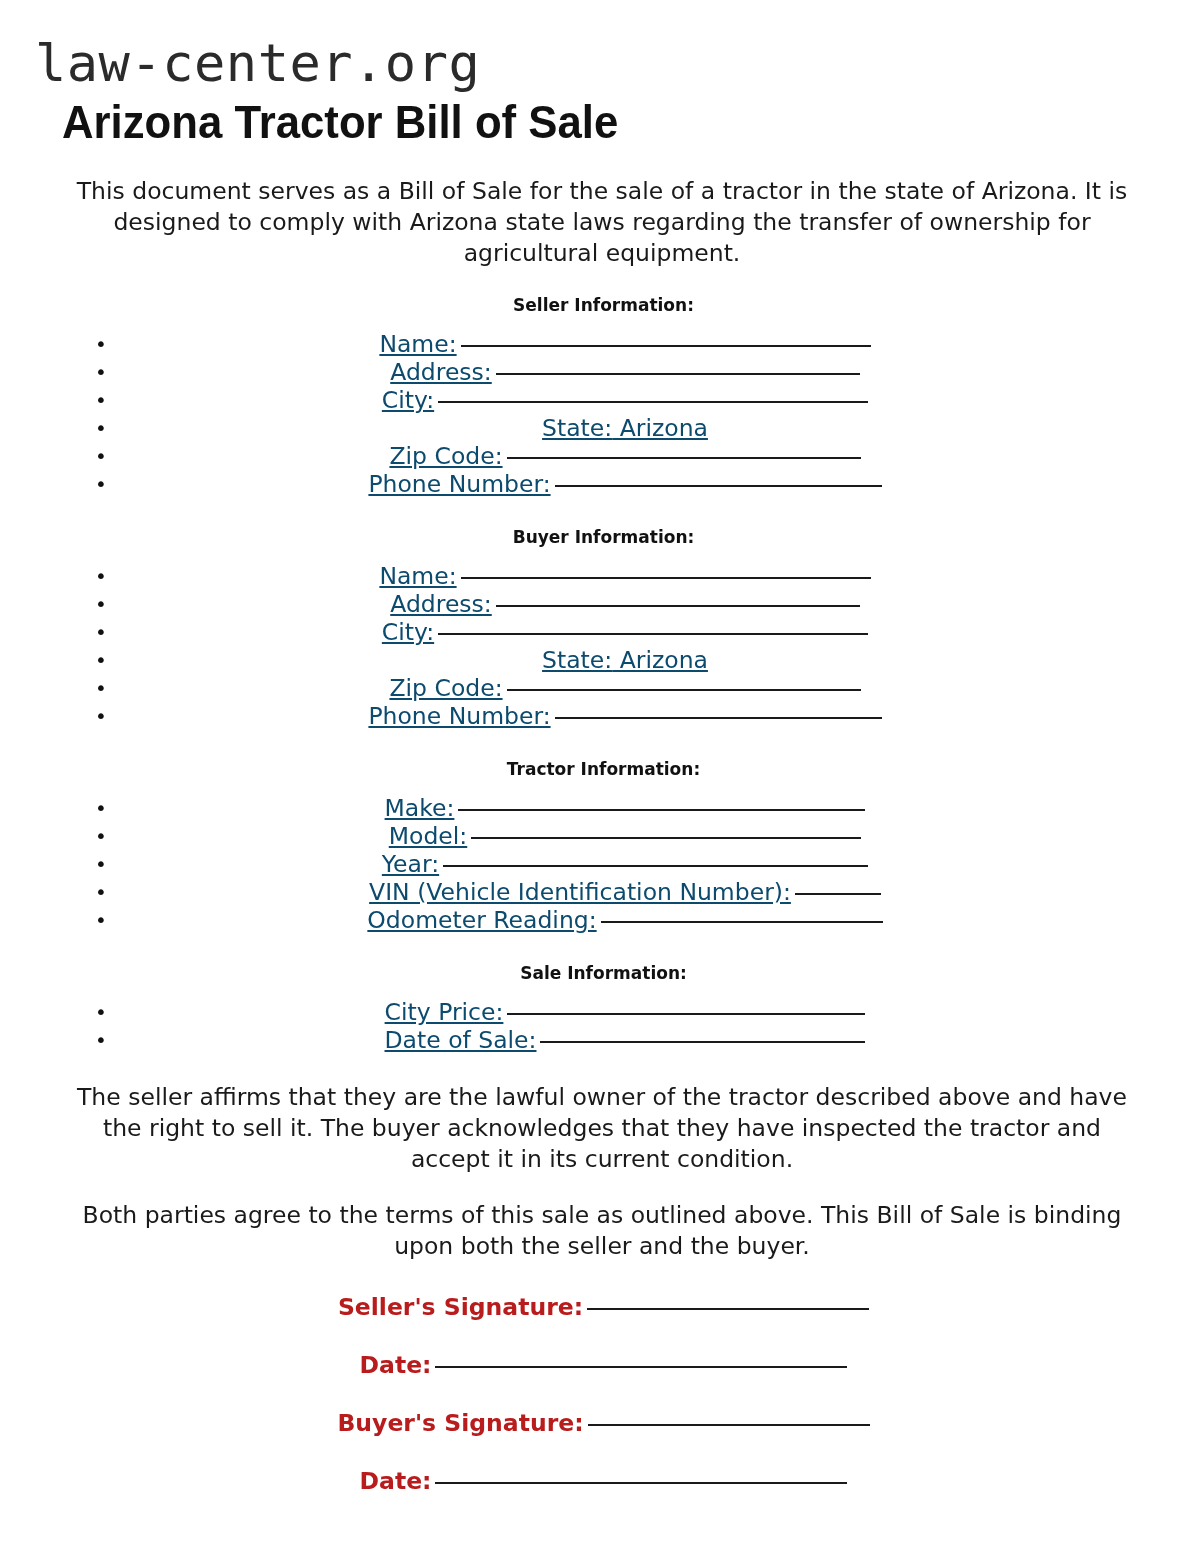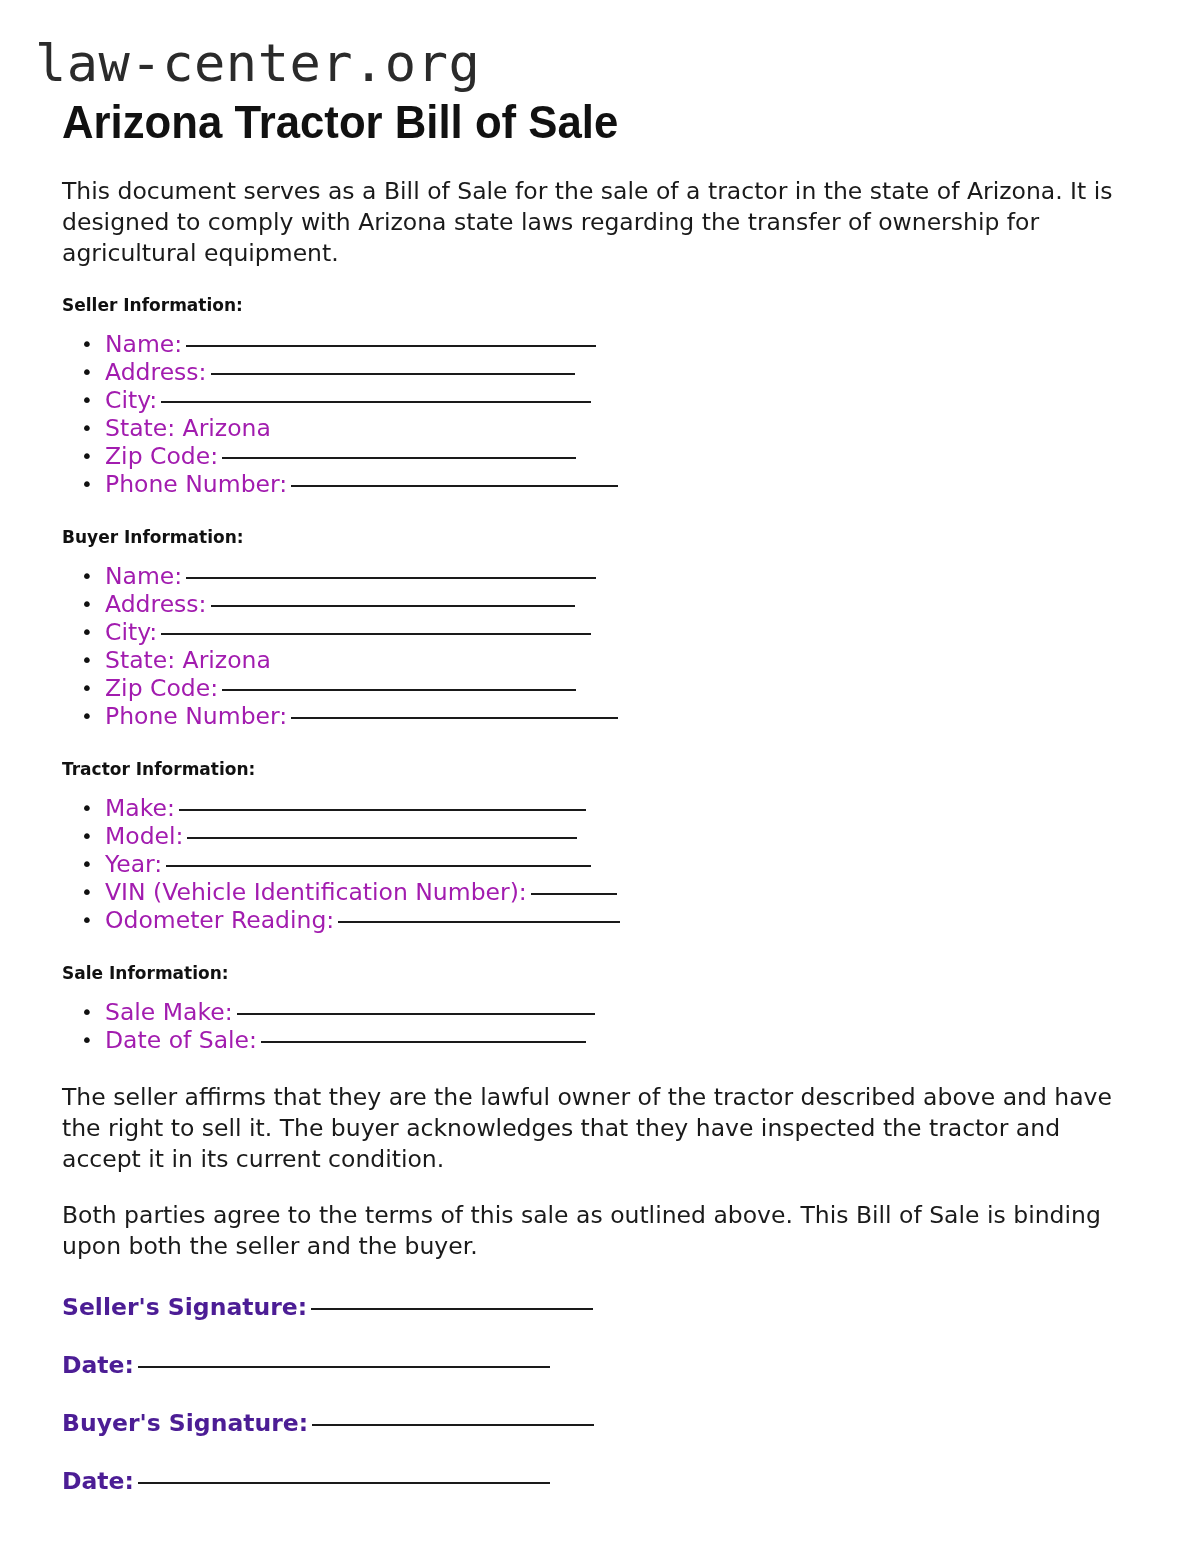--- a/index.html
+++ b/index.html
@@ -35,22 +35,23 @@
     font-weight: bold;
     font-size: 47px;
     line-height: 1.12;
     color: #111111;
     margin: 0 0 0 27px;
     transform: scaleX(0.93);
     transform-origin: left center;
     white-space: nowrap;
   }
   .body-wrap {
-    margin-left: 27px;
+    margin-left: 41px;
     padding-top: 28px;
+    text-align: center;
   }
   p.para {
     font-size: 23.5px;
     line-height: 1.30;
     margin: 0 0 26px 0;
     max-width: 1052px;
     color: #1a1a1a;
   }
   h2.section {
     font-size: 17px;
@@ -61,22 +62,23 @@
   }
   ul.fields {
     list-style: none;
     margin: 0 0 28px 0;
     padding: 0 0 0 43px;
   }
   ul.fields li {
     position: relative;
     font-size: 23.5px;
     line-height: 28px;
-    color: #a21caf;
+    color: #0c4a6e;
     white-space: nowrap;
+    text-decoration: underline;
   }
   ul.fields li::before {
     content: "\2022";
     position: absolute;
     left: -24px;
     top: 0;
     font-size: 20px;
     line-height: 28px;
     color: #111111;
   }
@@ -86,21 +88,21 @@
     vertical-align: 5px;
     margin-left: 4px;
   }
   .sig-block {
     margin-top: 32px;
   }
   .sig-line {
     font-size: 23.5px;
     font-weight: bold;
     line-height: 28px;
-    color: #4c1d95;
+    color: #b91c1c;
     margin-bottom: 30px;
     white-space: nowrap;
   }
   .sig-line .rule {
     border-bottom-width: 2.8px;
   }
 </style>
 </head>
 <body>
 
@@ -135,21 +137,21 @@
         <h2 class="section">Tractor Information:</h2>
         <ul class="fields">
           <li><span>Make:</span><span class="rule" style="width: 407px;"></span></li>
           <li><span>Model:</span><span class="rule" style="width: 390px;"></span></li>
           <li><span>Year:</span><span class="rule" style="width: 425px;"></span></li>
           <li><span>VIN (Vehicle Identification Number):</span><span class="rule" style="width: 86px;"></span></li>
           <li><span>Odometer Reading:</span><span class="rule" style="width: 282px;"></span></li>
         </ul>
         <h2 class="section">Sale Information:</h2>
         <ul class="fields">
-          <li><span>Sale Make:</span><span class="rule" style="width: 358px;"></span></li>
+          <li><span>City Price:</span><span class="rule" style="width: 358px;"></span></li>
           <li><span>Date of Sale:</span><span class="rule" style="width: 325px;"></span></li>
         </ul>
       </div>
 
     <p class="para">The seller affirms that they are the lawful owner of the tractor described above and have the right to sell it. The buyer acknowledges that they have inspected the tractor and accept it in its current condition.</p>
     <p class="para">Both parties agree to the terms of this sale as outlined above. This Bill of Sale is binding upon both the seller and the buyer.</p>
 
     <div class="sig-block" id="signatures-container">
         <div class="sig-line"><span>Seller's Signature:</span><span class="rule" style="width: 282px;"></span></div>
         <div class="sig-line"><span>Date:</span><span class="rule" style="width: 412px;"></span></div>

